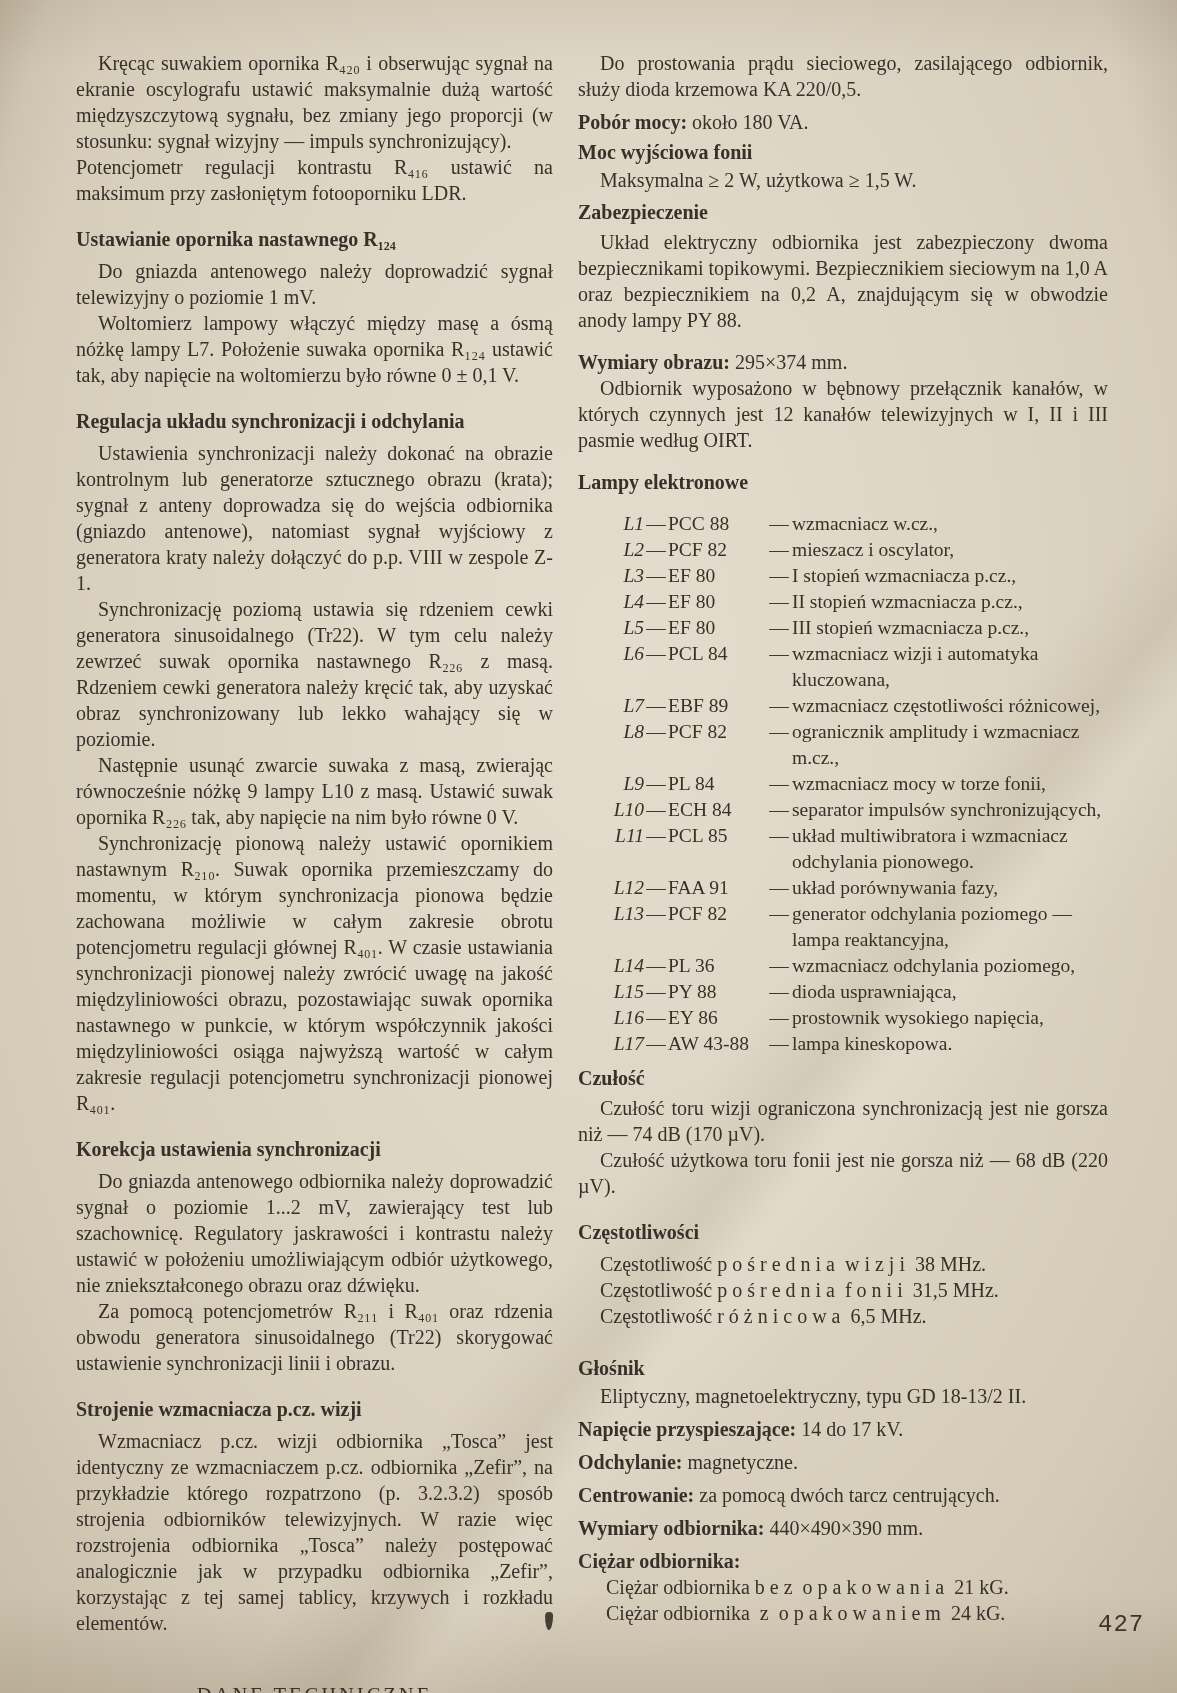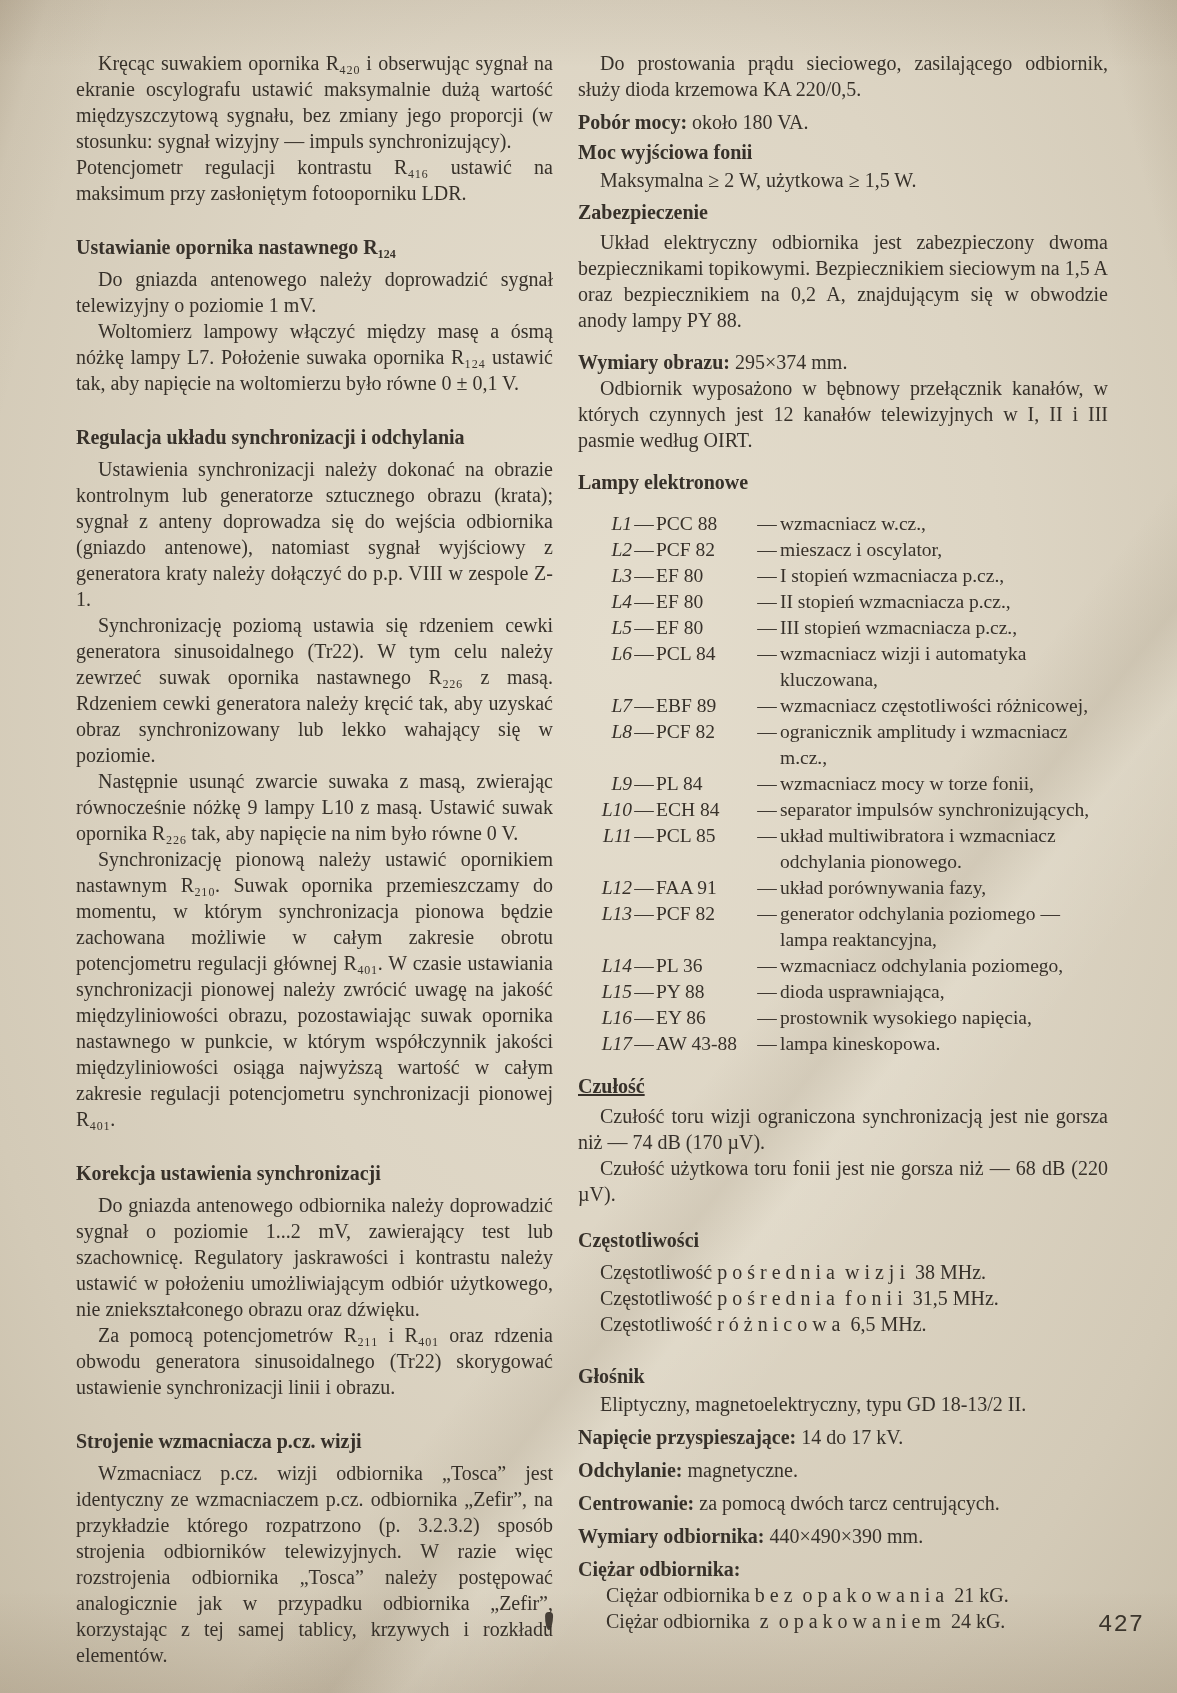--- a/index.html
+++ b/index.html
@@ -23,26 +23,26 @@
     position:absolute;left:0;top:0;width:100%;height:100%;pointer-events:none;
     background:linear-gradient(128deg, rgba(0,0,0,0) 62%, rgba(110,95,70,0.10) 66%, rgba(255,255,245,0.12) 69%, rgba(0,0,0,0) 74%);
   }
   .col{position:absolute;top:50px;font-size:20px;line-height:26px;text-align:justify;}
   .col-left{left:76px;width:477px;}
   .col-right{left:578px;width:530px;}
   p{margin:0;}
   .p{text-indent:22px;}
   .p.noindent{text-indent:0;}
   .h{font-weight:bold;text-align:left;margin:14px 0 6px 0;text-indent:0;}
-  .h.first{margin-top:28px;}
+  .h.first{margin-top:20px;}
   .center-h{text-align:center;letter-spacing:3px;margin:46px 0 28px 0;font-size:20.5px;}
   .spec{text-indent:0;margin-top:7px;}
   .spec b{font-weight:bold;}
   .lamps{margin:4px 0 0 16px;}
-  .lamp-row{display:grid;grid-template-columns:38px 24px 98px 26px 1fr;column-gap:0;text-align:left;font-size:19.5px;}
+  .lamp-row{display:grid;grid-template-columns:38px 24px 98px 26px 1fr;column-gap:0;text-align:left;font-size:19.5px;margin-left:12px;}
   .lamp-id{text-align:right;font-style:italic;}
   .lamp-dash{text-align:center;}
   .lamp-desc{text-align:left;}
   .czest{text-indent:22px;}
   .ciezar-line{text-indent:28px;text-align:left;}
   .page-number{
     position:absolute;left:1098px;top:1611px;
     font-size:24px;color:#3b352c;letter-spacing:1px;font-family:Liberation Mono, monospace;
   }
   .ink-mark{
@@ -86,21 +86,21 @@
 
   <div class="col col-right">
     <p class="p">Do prostowania prądu sieciowego, zasilającego odbiornik, służy dioda krzemowa KA 220/0,5.</p>
 
     <p class="spec"><b>Pobór mocy:</b> <span>około 180 VA.</span></p>
 
     <p class="h" style="margin:4px 0 2px 0;">Moc wyjściowa fonii</p>
     <p class="p">Maksymalna ≥ 2 W, użytkowa ≥ 1,5 W.</p>
 
     <p class="h" style="margin:6px 0 4px 0;">Zabezpieczenie</p>
-    <p class="p">Układ elektryczny odbiornika jest zabezpieczony dwoma bezpiecznikami topikowymi. Bezpiecznikiem sieciowym na 1,5 A oraz bezpiecznikiem na 0,2 A, znajdującym się w obwodzie anody lampy PY 88.</p>
+    <p class="p">Układ elektryczny odbiornika jest zabezpieczony dwoma bezpiecznikami topikowymi. Bezpiecznikiem sieciowym na 1,0 A oraz bezpiecznikiem na 0,2 A, znajdującym się w obwodzie anody lampy PY 88.</p>
 
     <p class="spec" style="margin-top:16px;"><b>Wymiary obrazu:</b> <span>295×374 mm.</span></p>
 
     <p class="p">Odbiornik wyposażono w bębnowy przełącznik kanałów, w których czynnych jest 12 kanałów telewizyjnych w I, II i III pasmie według OIRT.</p>
 
     <p class="h" style="margin:16px 0 16px 0;">Lampy elektronowe</p>
 
     <div class="lamps">
       <div class="lamp-row">
           <span class="lamp-id">L1</span>
@@ -216,21 +216,21 @@
         </div>
       <div class="lamp-row">
           <span class="lamp-id">L17</span>
           <span class="lamp-dash">—</span>
           <span>AW 43-88</span>
           <span class="lamp-dash">—</span>
           <span class="lamp-desc">lampa kineskopowa.</span>
         </div>
     </div>
 
-    <p class="h" style="margin:16px 0 4px 0;text-decoration:underline;">Czułość</p>
+    <p class="h" style="margin:8px 0 4px 0;">Czułość</p>
     <p class="p">Czułość toru wizji ograniczona synchronizacją jest nie gorsza niż — 74 dB (170 µV).</p>
     <p class="p">Czułość użytkowa toru fonii jest nie gorsza niż — 68 dB (220 µV).</p>
 
     <p class="h" style="margin:20px 0 6px 0;">Częstotliwości</p>
     <p class="czest">Częstotliwość p o ś r e d n i a&nbsp; w i z j i&nbsp; 38 MHz.</p>
     <p class="czest">Częstotliwość p o ś r e d n i a&nbsp; f o n i i&nbsp; 31,5 MHz.</p>
     <p class="czest">Częstotliwość r ó ż n i c o w a&nbsp; 6,5 MHz.</p>
 
     <p class="h" style="margin:26px 0 2px 0;">Głośnik</p>
     <p class="p">Eliptyczny, magnetoelektryczny, typu GD 18-13/2 II.</p>

